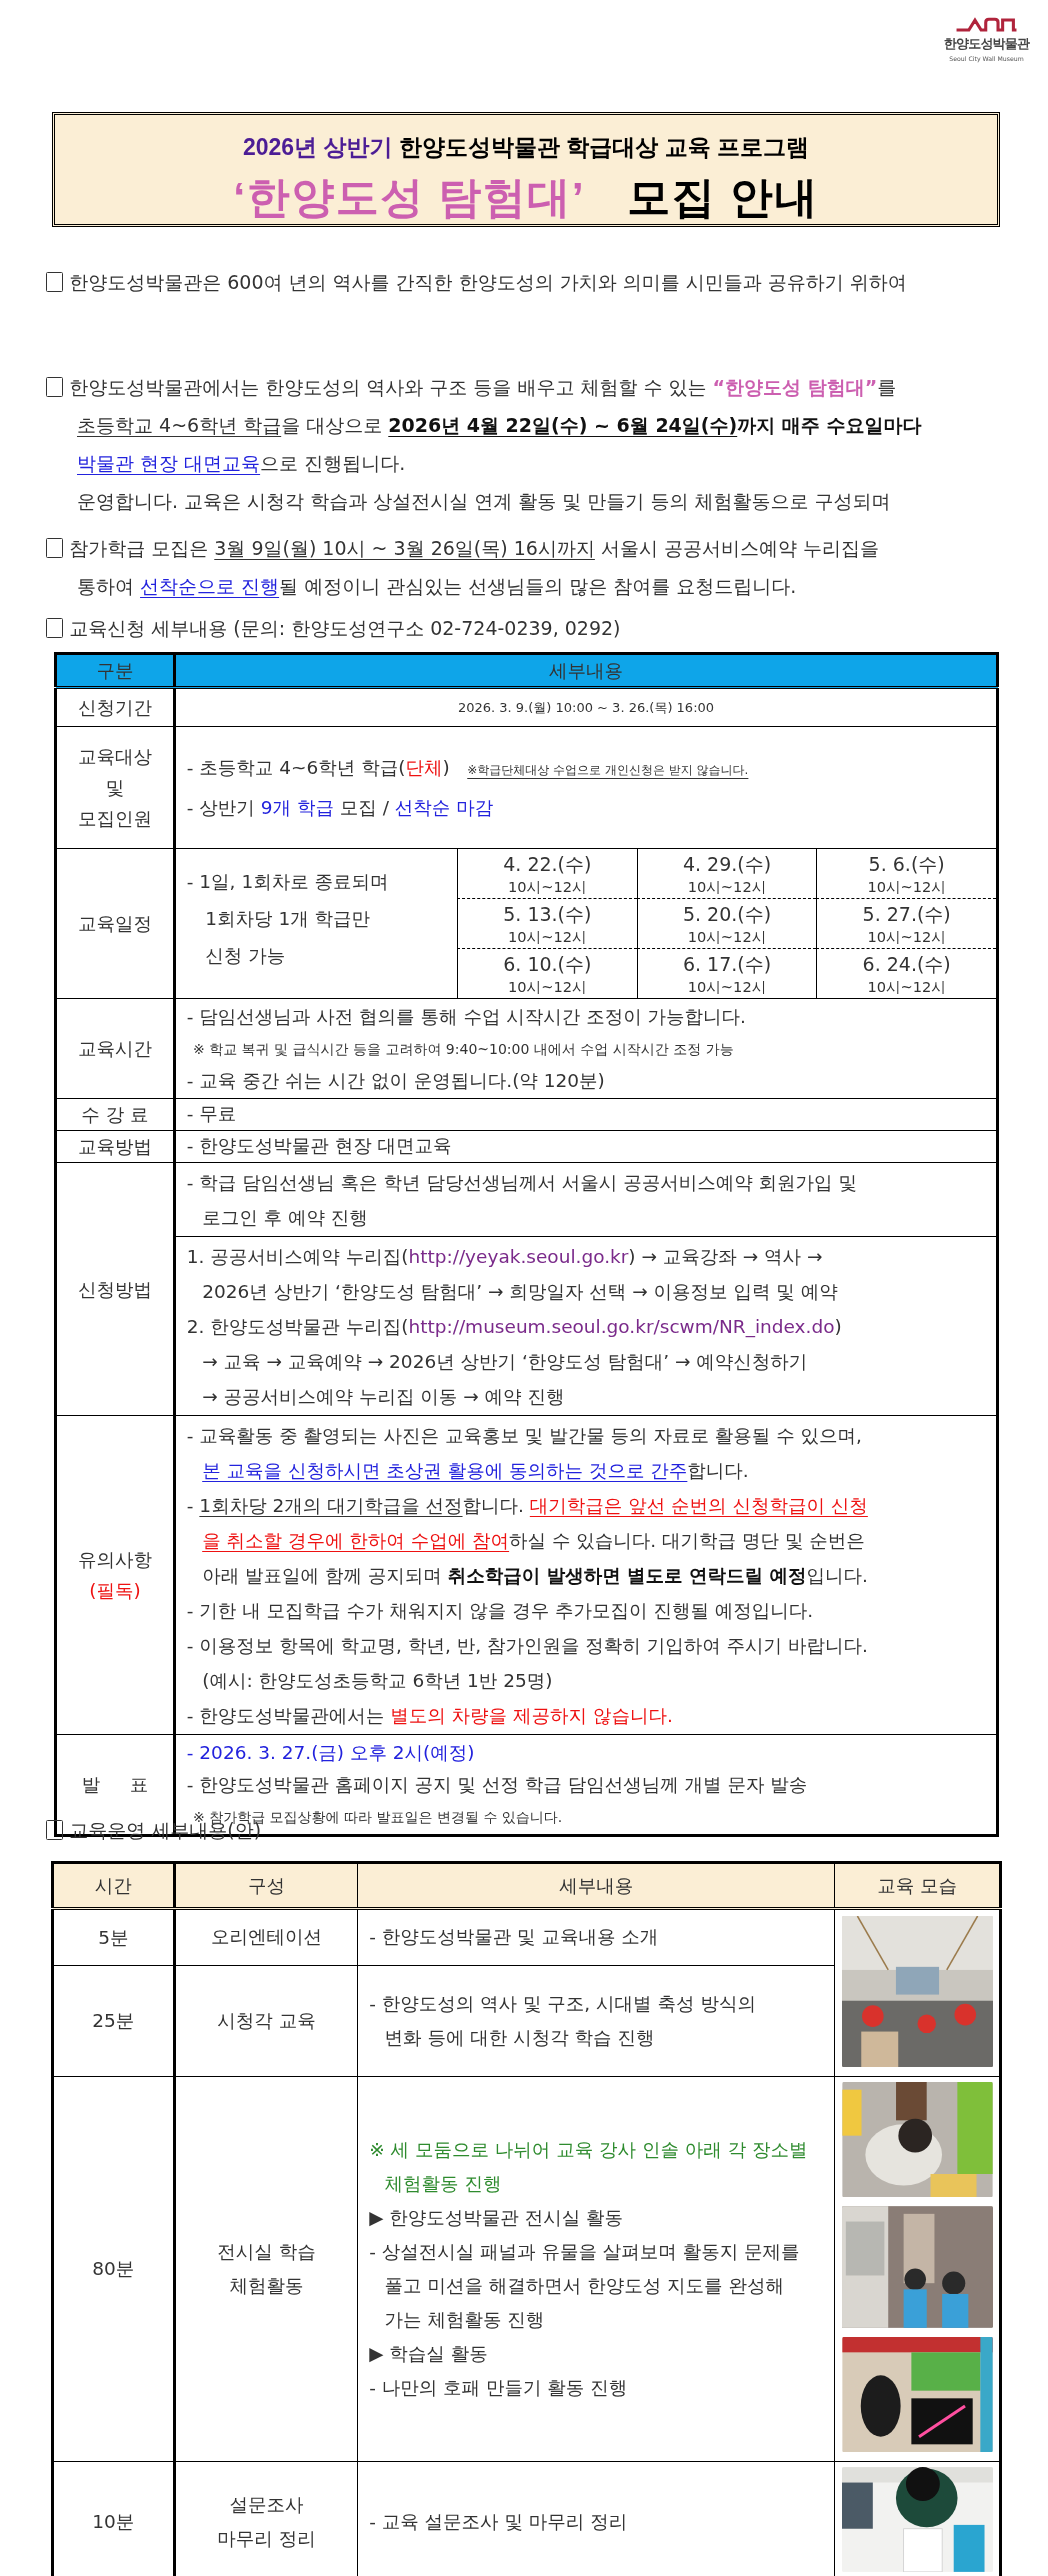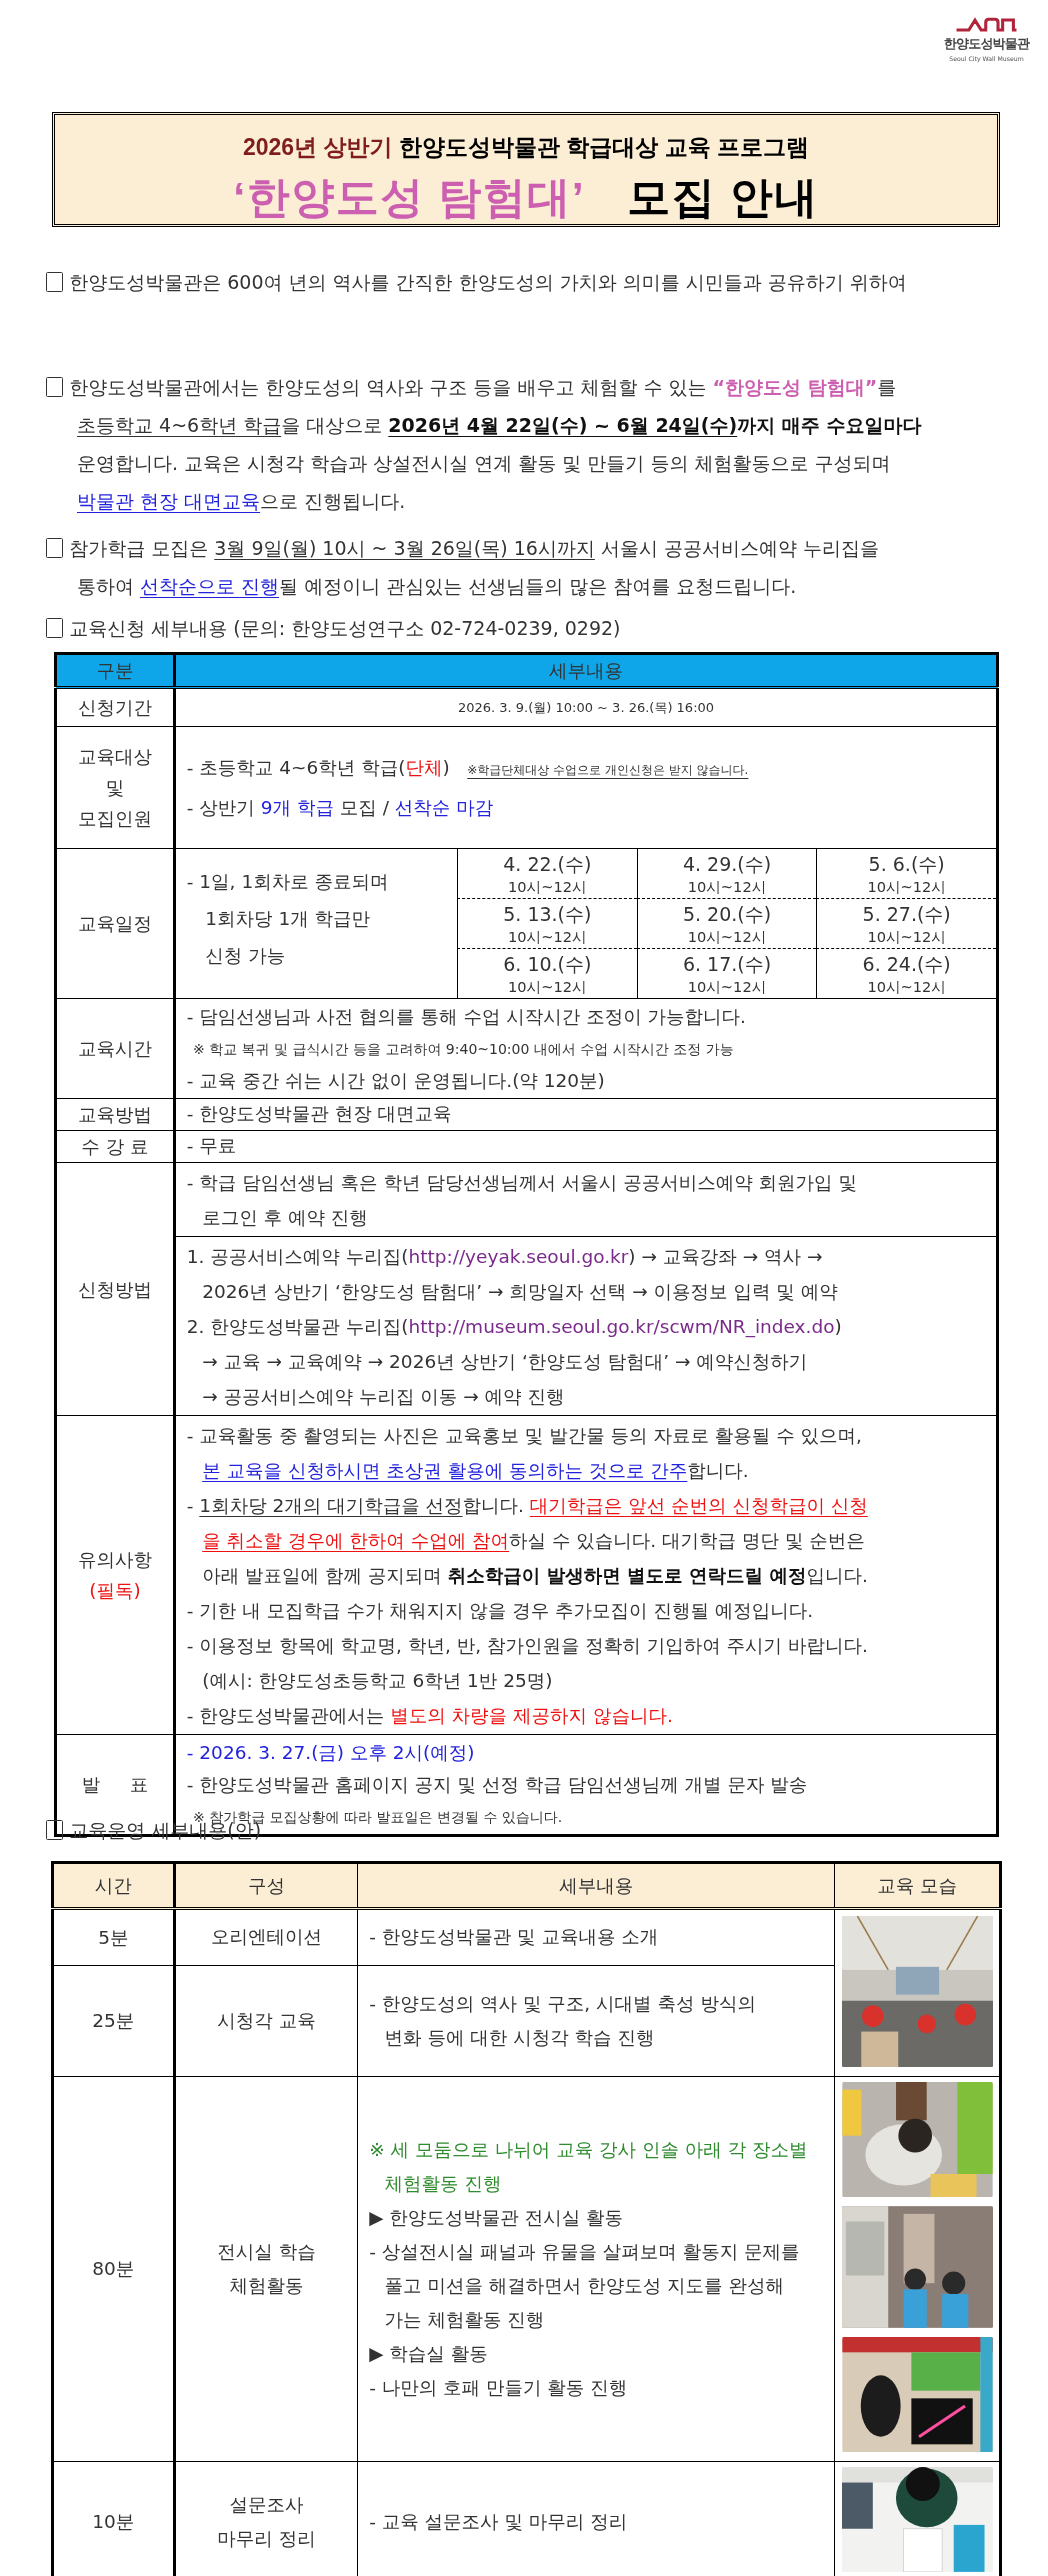--- a/index.html
+++ b/index.html
@@ -7,21 +7,21 @@
 
   
   .logo { position: absolute; left: 929px; top: 17px; width: 115px; text-align: center; }
   .logo svg { display: block; margin: 0 auto 3.1px auto; }
   .logo .ko { font-size: 13px; font-weight: bold; color: #444; letter-spacing: -0.8px; }
   .logo .en { font-size: 6.2px; color: #555; margin-top: 1.5px; }
 
   
   .title-box { position: absolute; left: 52px; top: 112px; width: 948px; height: 115px; border: 2.3px double #000; border-width: 3.1px; border-style: double; background: #fbeed5; text-align: center; }
   .title-box .sub { margin-top: 17px; font-size: 23px; font-weight: bold; font-family: "Liberation Sans", sans-serif; color: #000; }
-  .title-box .sub .blue { color: #7f1d1d; }
+  .title-box .sub .blue { color: #4c1d95; }
   .title-box .main { margin-top: 6.2px; font-size: 43px; font-weight: bold; font-family: "Liberation Sans", sans-serif; letter-spacing: 1.5px; }
   .title-box .main .pink { color: #cc5fb0; }
   .title-box .main .blk { color: #000; margin-left: 31px; }
 
   
   .para { position: absolute; left: 46px; width: 969px; font-size: 19px; line-height: 38px; color: #333; }
   .para .box { display: inline-block; width: 17px; height: 20px; border: 1.5px solid #333; vertical-align: -3.1px; margin-right: 6.2px; border-radius: 1.5px; }
   .para .indent { padding-left: 31px; display: block; }
   .ul { text-decoration: underline; text-underline-offset: 3.8px; }
   .bold { font-weight: bold; color: #111; }
@@ -78,22 +78,22 @@
   </div>
 </div>
 
 <div class="para" style="top:263px;">
   <span class="box"></span><span>한양도성박물관은 600여 년의 역사를 간직한 한양도성의 가치와 의미를 시민들과 공유하기 위하여</span>
 </div>
 
 <div class="para" style="top:368px;">
   <span class="box"></span><span>한양도성박물관에서는 한양도성의 역사와 구조 등을 배우고 체험할 수 있는 </span><span class="pink">“한양도성 탐험대”</span><span>를</span>
   <span class="indent"><span class="ul">초등학교 4~6학년 학급</span><span>을 대상으로 </span><span class="ul bold">2026년 4월 22일(수) ~ 6월 24일(수)</span><span class="bold">까지 매주 수요일마다</span></span>
+  <span class="indent"><span class="ul blue">박물관 현장 대면교육</span><span>으로 진행됩니다.</span></span>
   <span class="indent">운영합니다. 교육은 시청각 학습과 상설전시실 연계 활동 및 만들기 등의 체험활동으로 구성되며</span>
-  <span class="indent"><span class="ul blue">박물관 현장 대면교육</span><span>으로 진행됩니다.</span></span>
 </div>
 
 <div class="para" style="top:529px;">
   <span class="box"></span><span>참가학급 모집은 </span><span class="ul">3월 9일(월) 10시 ~ 3월 26일(목) 16시까지</span><span> 서울시 공공서비스예약 누리집을</span>
   <span class="indent"><span>통하여 </span><span class="ul blue">선착순으로 진행</span><span>될 예정이니 관심있는 선생님들의 많은 참여를 요청드립니다.</span></span>
 </div>
 
 <div class="para" style="top:609px;">
   <span class="box"></span><span>교육신청 세부내용</span> <span>(문의: 한양도성연구소 02-724-0239, 0292)</span>
 </div>
@@ -171,26 +171,26 @@
   </tr>
   <tr>
     <td class="lab">교육시간</td>
     <td class="content" style="line-height:32px;">
       <div>- 담임선생님과 사전 협의를 통해 수업 시작시간 조정이 가능합니다.</div>
       <div class="small" style="padding-left:6.2px;">※ 학교 복귀 및 급식시간 등을 고려하여 9:40~10:00 내에서 수업 시작시간 조정 가능</div>
       <div>- 교육 중간 쉬는 시간 없이 운영됩니다.(약 120분)</div>
     </td>
   </tr>
   <tr>
+    <td class="lab">수 강 료</td>
+    <td class="content" style="line-height:24.6px;">- 무료</td>
+  </tr>
+  <tr>
     <td class="lab">교육방법</td>
     <td class="content" style="line-height:24.6px;">- 한양도성박물관 현장 대면교육</td>
-  </tr>
-  <tr>
-    <td class="lab">수 강 료</td>
-    <td class="content" style="line-height:24.6px;">- 무료</td>
   </tr>
   <tr>
     <td class="lab">신청방법</td>
     <td style="padding:0;">
       <div class="content" style="border-bottom:1.5px solid #000; line-height:35px;">
         <div>- 학급 담임선생님 혹은 학년 담당선생님께서 서울시 공공서비스예약 회원가입 및</div>
         <div style="padding-left:15.4px;">로그인 후 예약 진행</div>
       </div>
       <div class="content" style="line-height:35px;">
         <div><span>1. 공공서비스예약 누리집(</span><span class="purple">http://yeyak.seoul.go.kr</span><span>) → 교육강좌 → 역사 →</span></div>

